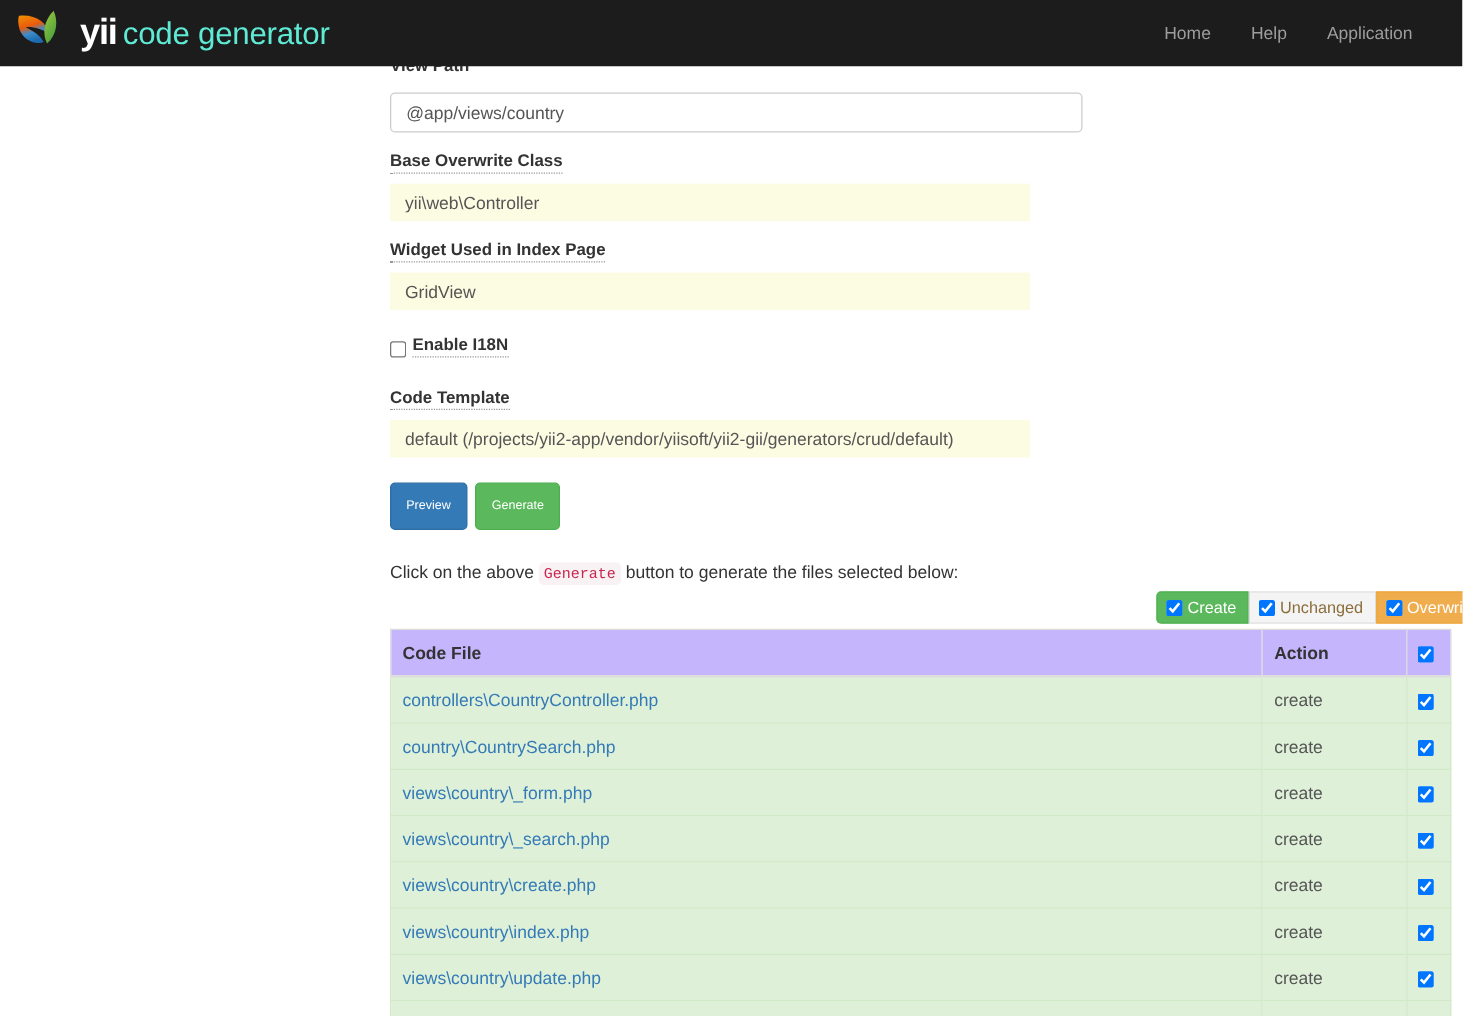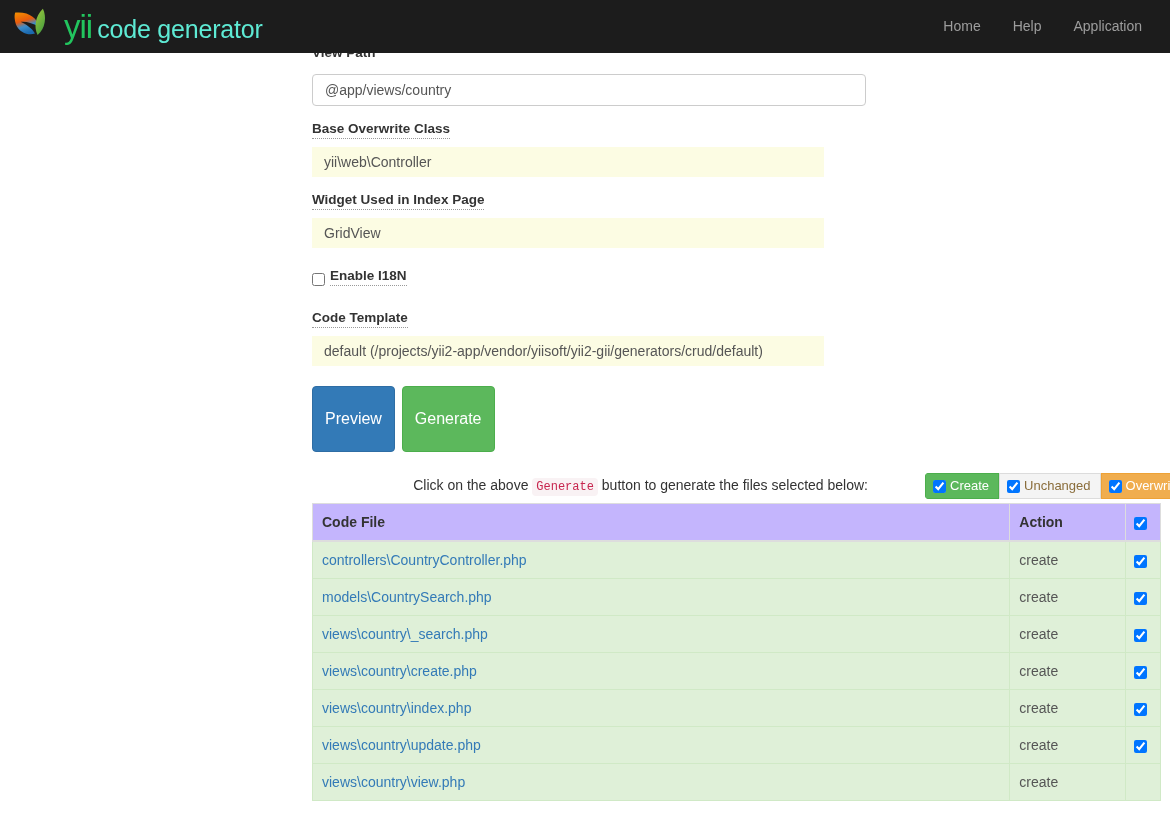--- a/index.html
+++ b/index.html
@@ -41,34 +41,34 @@
     height: 40px;
     margin-right: 8px;
     display: block;
   }
   .brand-text {
     font-size: 27px;
     letter-spacing: -0.2px;
     white-space: nowrap;
   }
   .brand-yii {
-    color: #22c55e;
-    font-weight: normal;
-    font-size: 33px;
+    color: #ffffff;
+    font-weight: bold;
+    font-size: 29px;
     letter-spacing: -1px;
   }
   .brand-sub {
     color: #5eead4;
     font-size: 25px;
     margin-left: 5px;
   }
   .nav-links {
     display: flex;
     align-items: center;
-    padding-right: 12px;
+    padding-right: 24px;
     height: 53px;
   }
   .nav-link {
     color: #9d9d9d;
     text-decoration: none;
     font-size: 14px;
     padding: 0 16px;
     line-height: 53px;
     white-space: nowrap;
   }
@@ -141,23 +141,23 @@
     border-bottom: 1px dotted #999;
     padding-bottom: 2px;
     line-height: 15px;
   }
 
   .btn {
     display: inline-block;
     border: 1px solid transparent;
     border-radius: 4px;
     font-family: "Liberation Sans", sans-serif;
-    font-size: 16px;
+    font-size: 10px;
     color: #ffffff;
-    padding: 22px 12px;
+    padding: 8px 12px;
     cursor: pointer;
     line-height: 20px;
   }
   .btn-primary { background: #337ab7; border-color: #2e6da4; }
   .btn-success { background: #5cb85c; border-color: #4cae4c; }
 
   .hint-text {
     font-size: 14px;
     color: #333;
     line-height: 20px;
@@ -292,21 +292,21 @@
     <div class="form-group">
       <span class="field-label">Code Template</span>
       <input class="input-yellow" type="text" spellcheck="false" style="margin-top: 8px;" value="default (/projects/yii2-app/vendor/yiisoft/yii2-gii/generators/crud/default)">
     </div>
 
     <div style="margin-top:20px;">
       <button class="btn btn-primary" type="button">Preview</button>
       <button class="btn btn-success" type="button" style="margin-left:3px;">Generate</button>
     </div>
 
-    <div class="hint-text" style="margin-top:23px;text-align:right;">
+    <div class="hint-text" style="margin-top:23px;">
       <span>Click on the above</span>
       <code class="inline-code">Generate</code>
       <span>button to generate the files selected below:</span>
     </div>
 
   </div>
 
   <div class="legend">
     <div class="legend-item legend-create">
       <input class="cb-native" type="checkbox" checked="" style="">
@@ -332,21 +332,26 @@
         </th>
       </tr>
     </thead>
     <tbody>
       <tr class="row-create">
         <td><a class="file-link" href="#">controllers\CountryController.php</a></td>
         <td class="action-text">create</td>
         <td class="col-check"><input class="cb-native" type="checkbox" checked="" style=""></td>
       </tr>
       <tr class="row-create">
-        <td><a class="file-link" href="#">models\CountrySearch.php</a></td>
+        <td><a class="file-link" href="#">country\CountrySearch.php</a></td>
+        <td class="action-text">create</td>
+        <td class="col-check"><input class="cb-native" type="checkbox" checked="" style=""></td>
+      </tr>
+      <tr class="row-create">
+        <td><a class="file-link" href="#">views\country\_form.php</a></td>
         <td class="action-text">create</td>
         <td class="col-check"><input class="cb-native" type="checkbox" checked="" style=""></td>
       </tr>
       <tr class="row-create">
         <td><a class="file-link" href="#">views\country\_search.php</a></td>
         <td class="action-text">create</td>
         <td class="col-check"><input class="cb-native" type="checkbox" checked="" style=""></td>
       </tr>
       <tr class="row-create">
         <td><a class="file-link" href="#">views\country\create.php</a></td>

